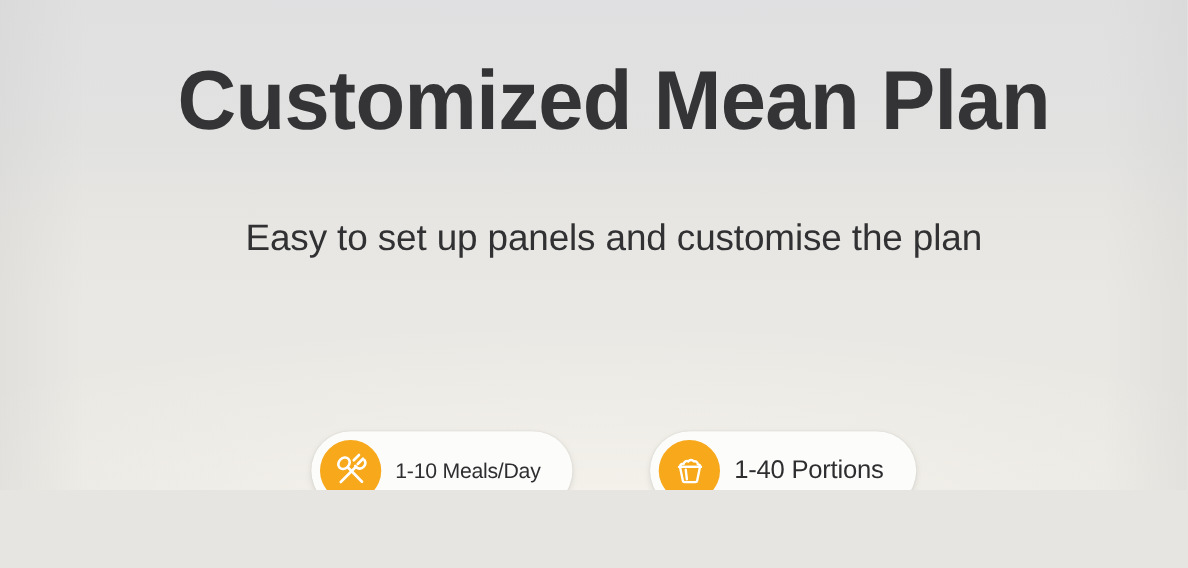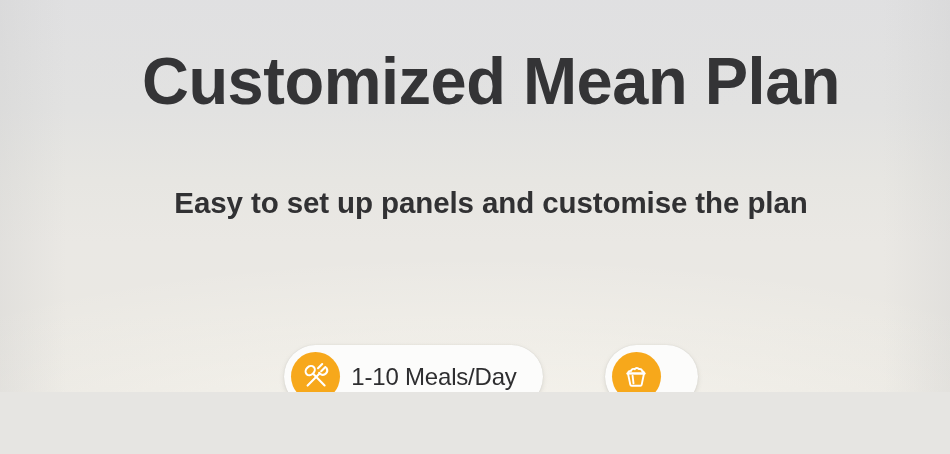--- a/index.html
+++ b/index.html
@@ -70,24 +70,24 @@
     letter-spacing: -0.5px;
     color: #343436;
     transform: scaleX(0.97);
   }
 
   #subtitle {
     position: absolute;
     left: 0;
     right: 0;
     top: 167px;
-    margin: 12px;
+    margin: 0;
     font-size: 29.5px;
     line-height: 48px;
-    font-weight: 700;
+    font-weight: 400;
     color: #313133;
     letter-spacing: -0.1px;
   }
   #subtitle .sub-line {
     display: block;
   }
 
   #badge-row {
     position: absolute;
     left: 0;
@@ -120,21 +120,21 @@
     display: flex;
     align-items: center;
     justify-content: center;
     margin-right: 11px;
   }
   .badge-icon svg {
     display: block;
   }
 
   .badge-text {
-    font-size: 24px;
+    font-size: 17px;
     line-height: 24px;
     font-weight: 500;
     color: #2e2e30;
     text-align: left;
     letter-spacing: -0.2px;
     white-space: nowrap;
   }
   .badge-text.two-line {
     font-size: 20.5px;
     line-height: 24.5px;
@@ -191,18 +191,19 @@
             <path d="M6.2 11.5 L23.8 11.5"></path>
 
             <path d="M7.0 11.5 L9.3 22.6 C9.4 23.3 10.0 23.7 10.7 23.7
                      L19.3 23.7 C20.0 23.7 20.6 23.3 20.7 22.6
                      L23.0 11.5"></path>
 
             <path d="M11.6 13.8 L12.5 21.4"></path>
           </svg>
         </span>
         <span class="badge-text two-line">
+          <span class="line">1-40 Portions</span>
         </span>
       </div>
 
     </div>
   </div>
 </div>
 
 </body></html>

